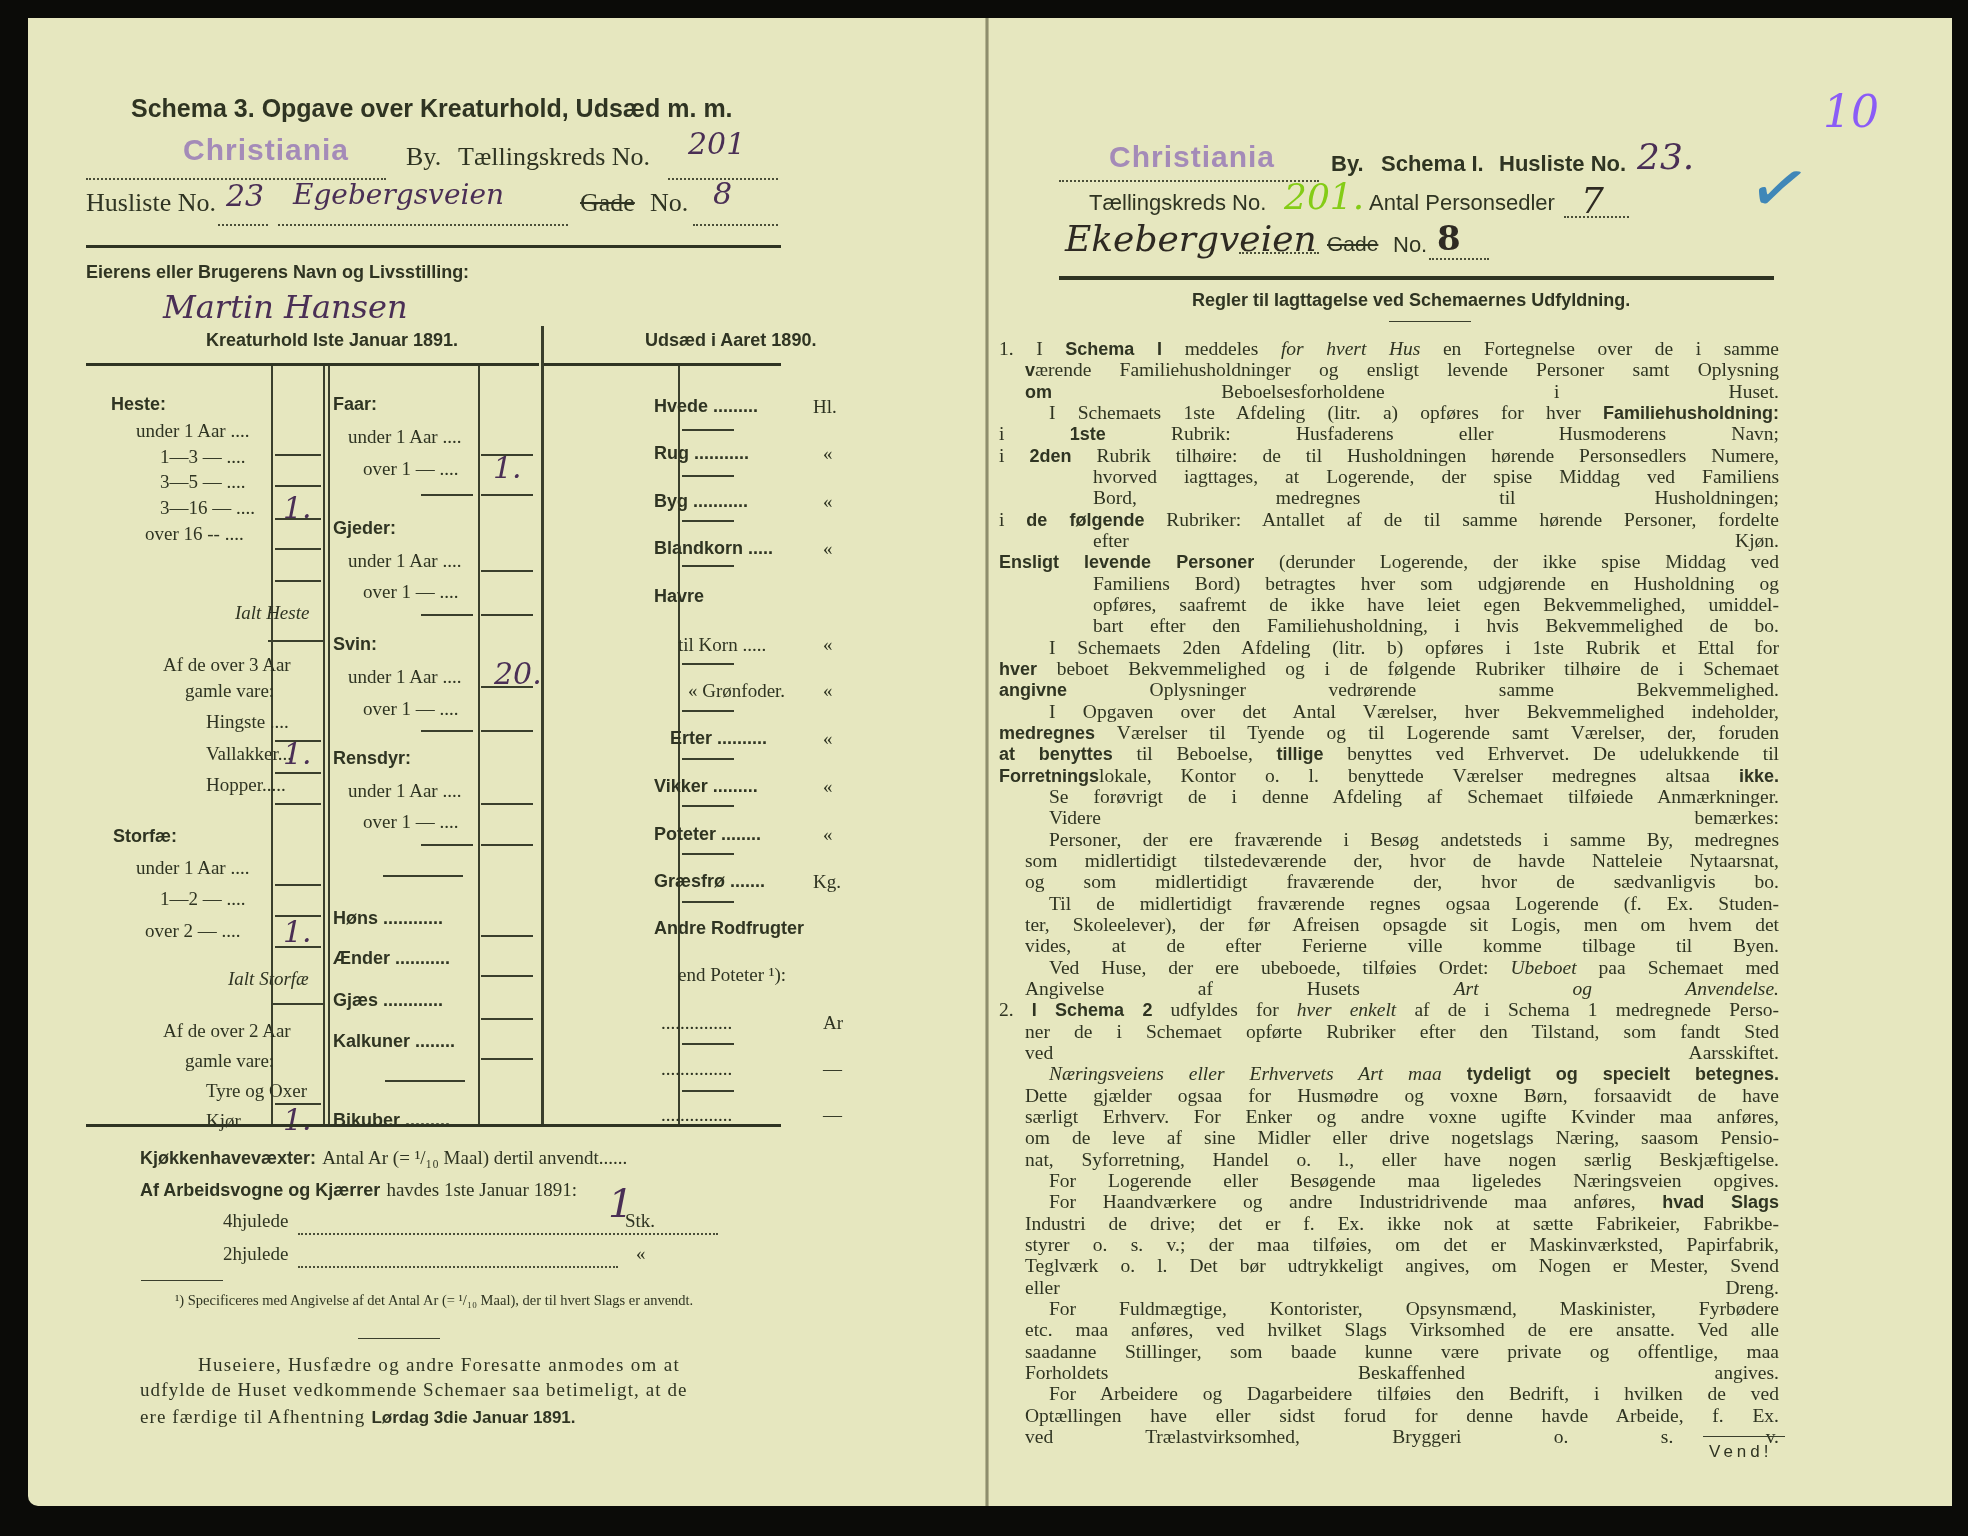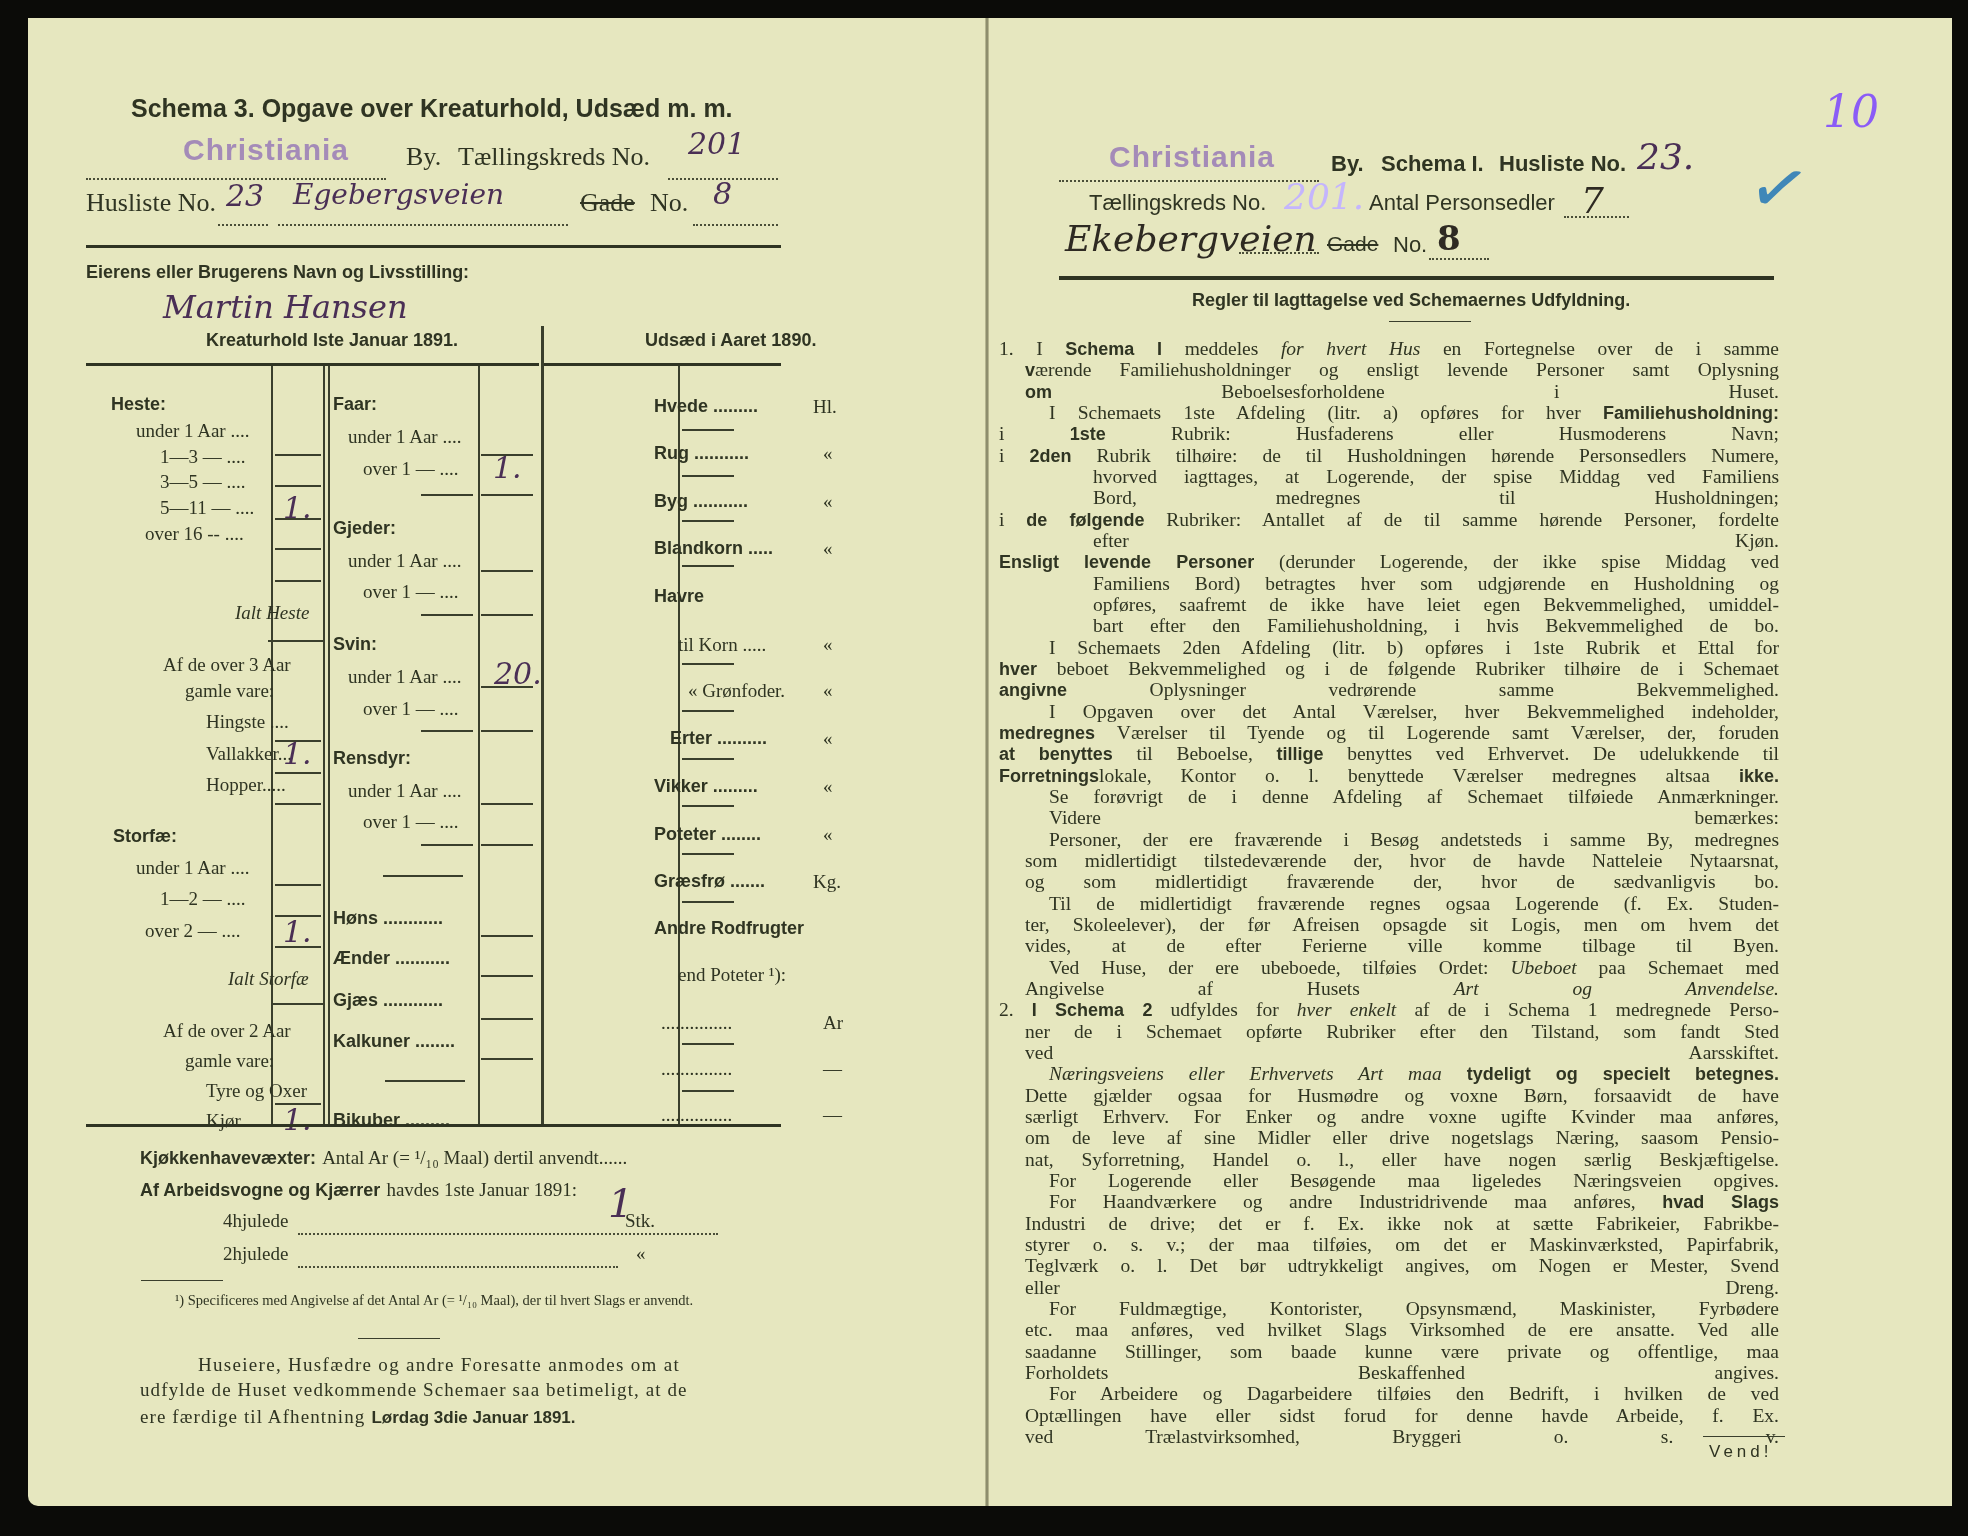--- a/index.html
+++ b/index.html
@@ -73,21 +73,21 @@
   <div class="vline" style="left:243px;top:348px;height:758px;"></div>
   <div class="vline" style="left:295px;top:348px;height:758px;"></div>
   <div class="vline" style="left:300px;top:348px;height:758px;"></div>
   <div class="vline" style="left:450px;top:348px;height:758px;"></div>
   <div class="vline" style="left:650px;top:348px;height:758px;"></div>
 
   <div class="abs lbl-b" style="left:83px;top:376px;">Heste:</div>
   <div class="abs lbl" style="left:108px;top:402px;">under 1 Aar ....</div>
   <div class="abs lbl" style="left:132px;top:428px;">1—3  —  ....</div>
   <div class="abs lbl" style="left:132px;top:453px;">3—5  —  ....</div>
-  <div class="abs lbl" style="left:132px;top:479px;">5—11 —  ....</div>
+  <div class="abs lbl" style="left:132px;top:479px;">3—16 —  ....</div>
   <div class="abs lbl" style="left:117px;top:505px;">over 16 --  ....</div>
   <div class="abs val" style="left:255px;top:472px;">1.</div>
   <div class="hl" style="left:247px;top:436px;width:46px;"></div>
   <div class="hl" style="left:247px;top:467px;width:46px;"></div>
   <div class="hl" style="left:247px;top:500px;width:46px;"></div>
   <div class="hl" style="left:247px;top:530px;width:46px;"></div>
   <div class="hl" style="left:247px;top:562px;width:46px;"></div>
 
   <div class="abs lbl it" style="left:207px;top:584px;">Ialt Heste</div>
   <div class="hl" style="left:240px;top:622px;width:55px;"></div>
@@ -239,21 +239,21 @@
 
   <div class="abs dots" style="left:70px;top:150px;width:260px;height:12px;"></div>
   <div class="abs stamp" style="left:120px;top:122px;font-size:30px;">Christiania</div>
   <div class="abs sans" style="left:342px;top:133px;font-size:22px;">By.</div>
   <div class="abs sans" style="left:392px;top:133px;font-size:22px;">Schema I.</div>
   <div class="abs sans" style="left:510px;top:133px;font-size:22px;">Husliste No.</div>
   <div class="abs val" style="left:648px;top:118px;font-size:36px;">23.</div>
   <div class="abs blue" style="left:760px;top:128px;font-size:72px;transform:rotate(12deg);">✓</div>
 
   <div class="abs" style="left:100px;top:172px;font-family:'Liberation Sans',sans-serif;font-size:22px;">Tællingskreds No.</div>
-  <div class="abs val" style="left:295px;top:158px;font-size:36px;color:#c4b5fd;">201.</div>
+  <div class="abs val" style="left:295px;top:158px;font-size:36px;color:#84cc16;">201.</div>
   <div class="abs" style="left:380px;top:172px;font-family:'Liberation Sans',sans-serif;font-size:22px;">Antal Personsedler</div>
   <div class="abs dots" style="left:575px;top:192px;width:65px;height:6px;"></div>
   <div class="abs val" style="left:592px;top:162px;font-size:36px;color:#2e2a22;">7</div>
 
   <div class="abs val" style="left:76px;top:200px;font-size:36px;color:#2e2a22;">Ekebergveien</div>
   <div class="abs dots" style="left:250px;top:228px;width:80px;height:6px;"></div>
   <div class="abs strike" style="left:338px;top:214px;font-family:'Liberation Sans',sans-serif;font-size:21px;">Gade</div>
   <div class="abs" style="left:404px;top:214px;font-family:'Liberation Sans',sans-serif;font-size:22px;">No.</div>
   <div class="abs dots" style="left:440px;top:234px;width:60px;height:6px;"></div>
   <div class="abs val" style="left:448px;top:200px;font-size:34px;color:#2e2a22;font-style:normal;font-weight:bold;">8</div>

